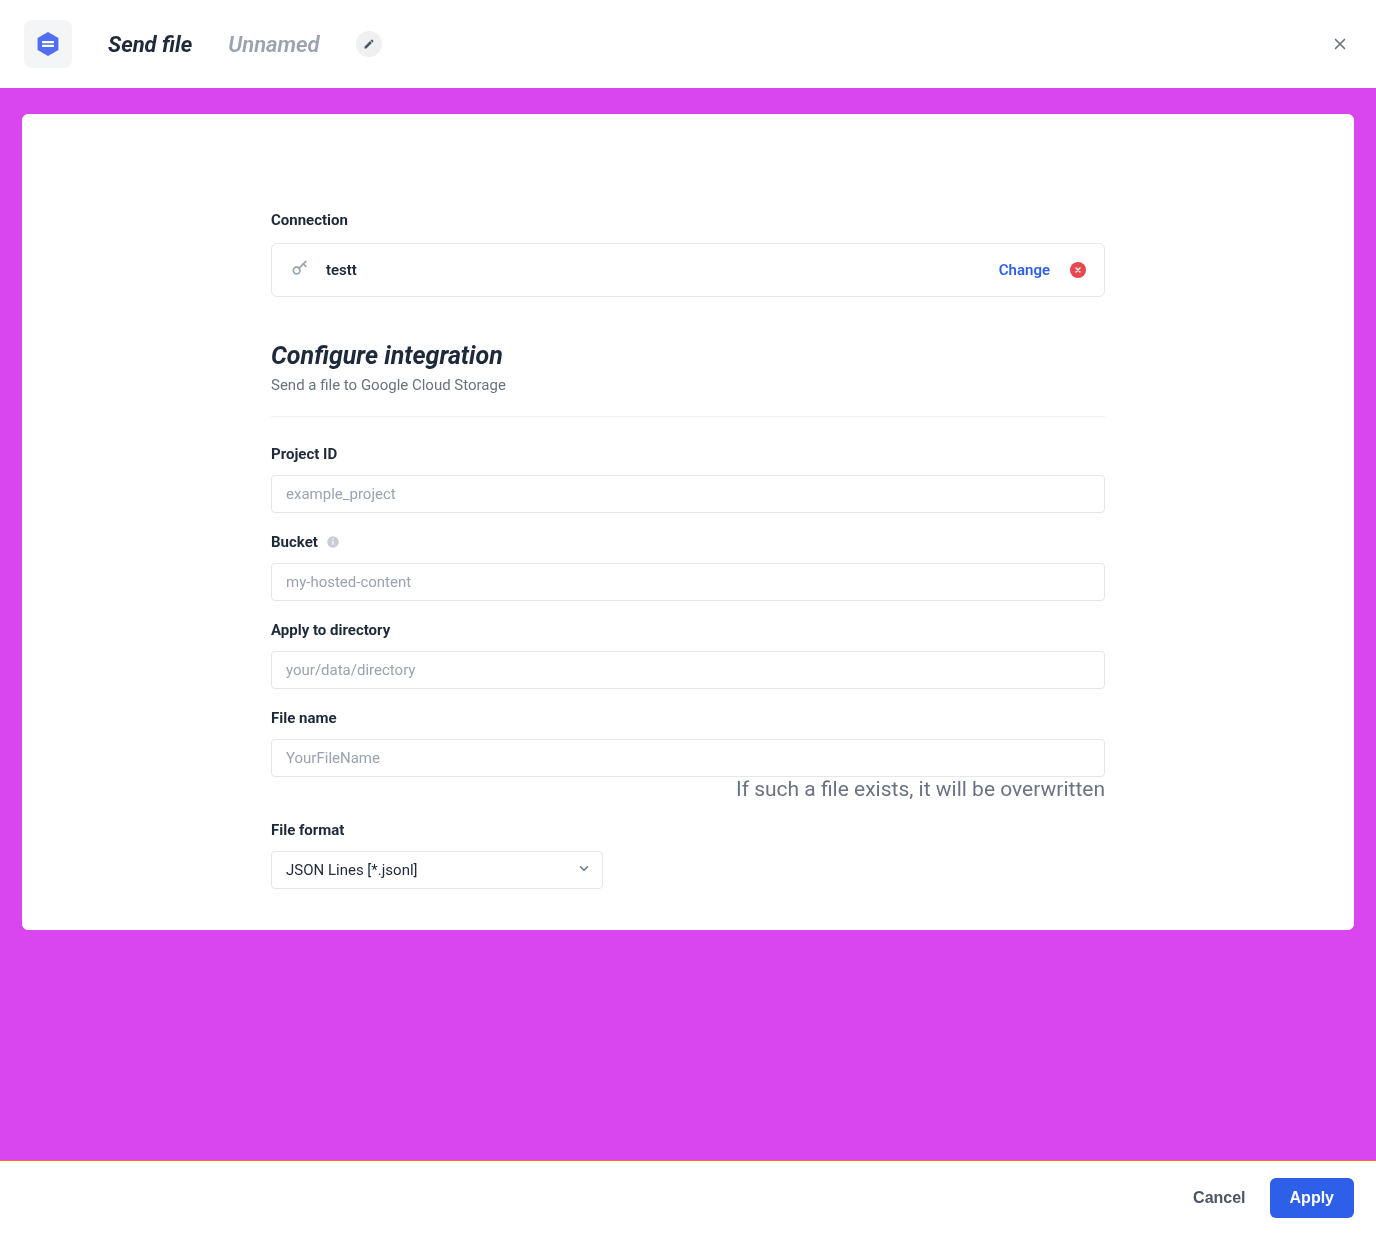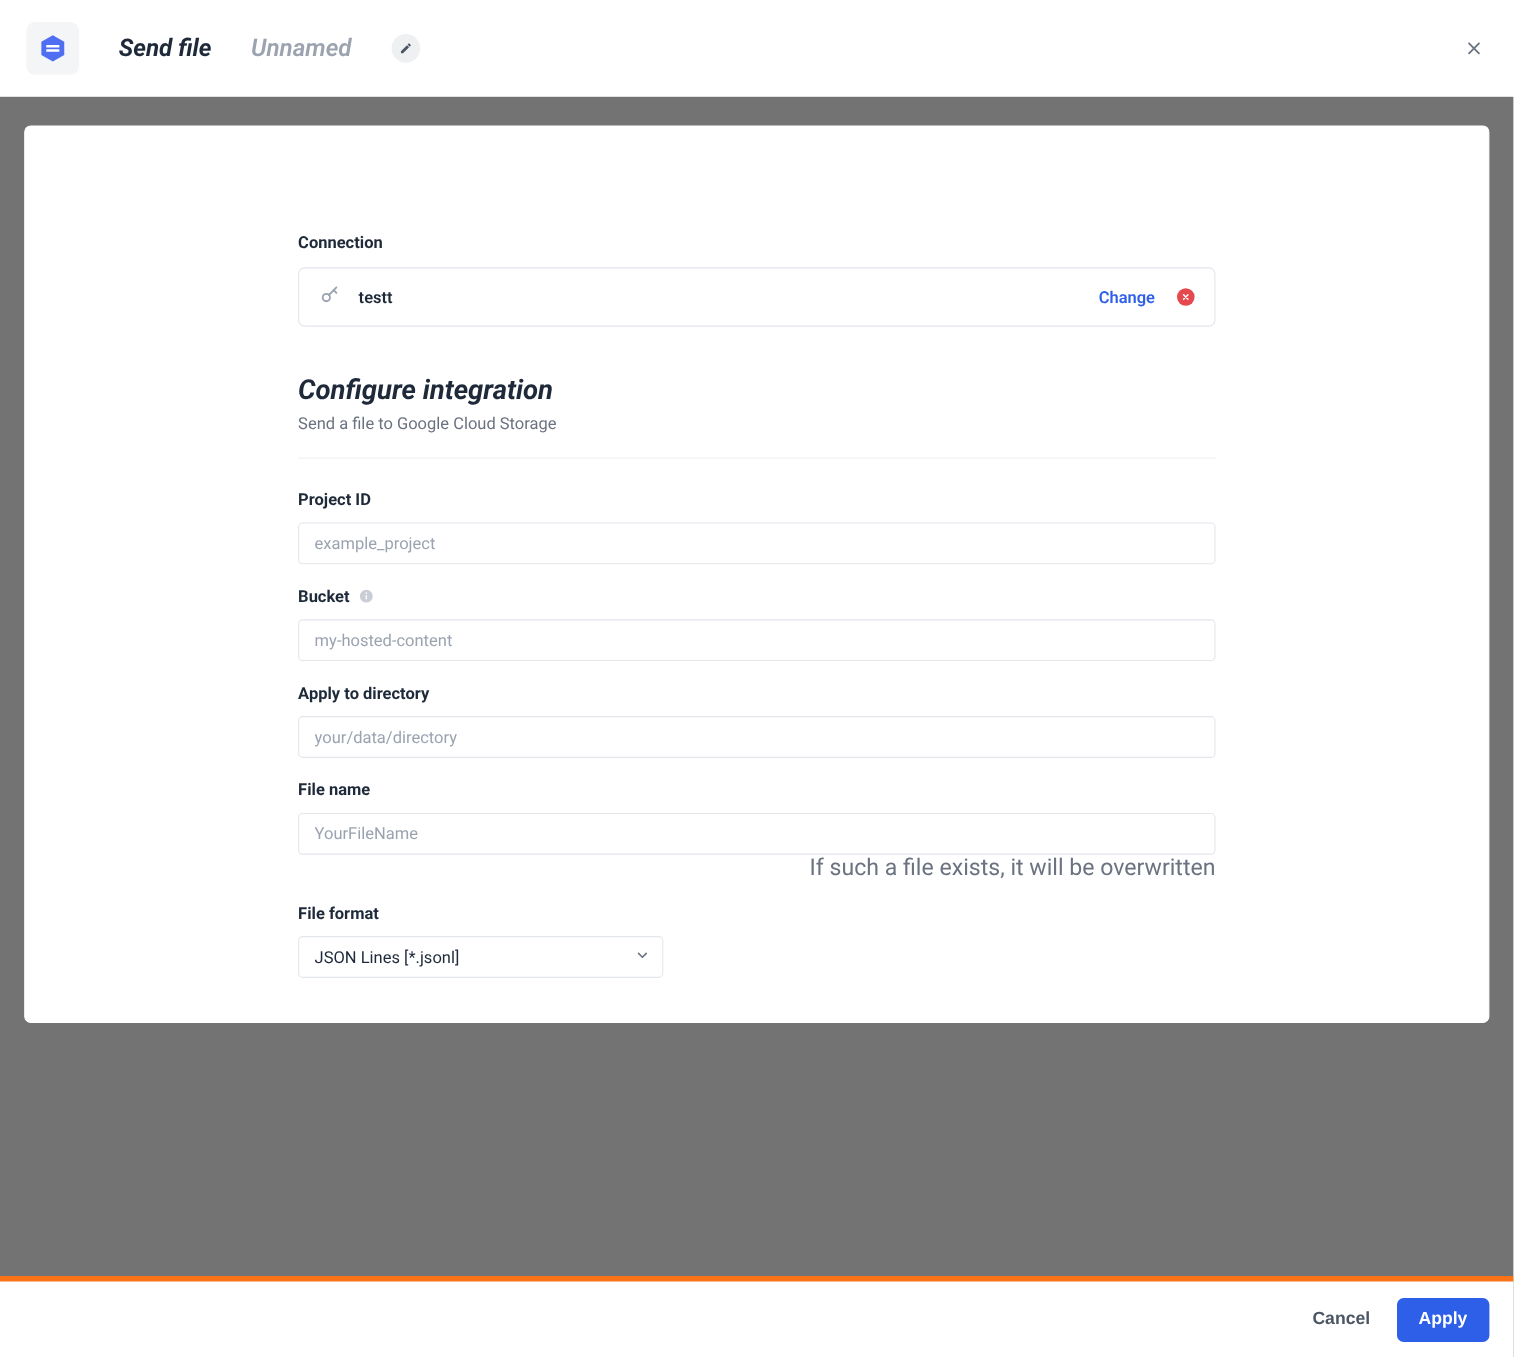--- a/index.html
+++ b/index.html
@@ -73,21 +73,21 @@
       height: 24px;
       background: transparent;
       border: none;
       cursor: pointer;
       color: #6b7280;
       display: flex;
       align-items: center;
       justify-content: center;
     }
     .page-bg {
-      background: #737373;
+      background: #d946ef;
       height: calc(1234px - 88px);
       padding: 26px 22px 0 22px;
       position: relative;
     }
     .panel {
       background: #ffffff;
       border-radius: 6px;
       border: 1px solid #ffffff;
       height: 816px;
       padding: 96px 140px 40px 140px;
@@ -227,21 +227,21 @@
       bottom: 0;
       left: 0;
       right: 0;
       height: 74px;
       background: #ffffff;
       display: flex;
       align-items: center;
       justify-content: flex-end;
       gap: 22px;
       padding: 0 22px;
-      border-top: 5px solid #f97316;
+      border-top: 1px solid #f97316;
     }
     .btn-cancel {
       background: transparent;
       border: none;
       font-size: 16px;
       font-weight: 600;
       color: #4b5563;
       cursor: pointer;
       padding: 8px 2px;
     }

